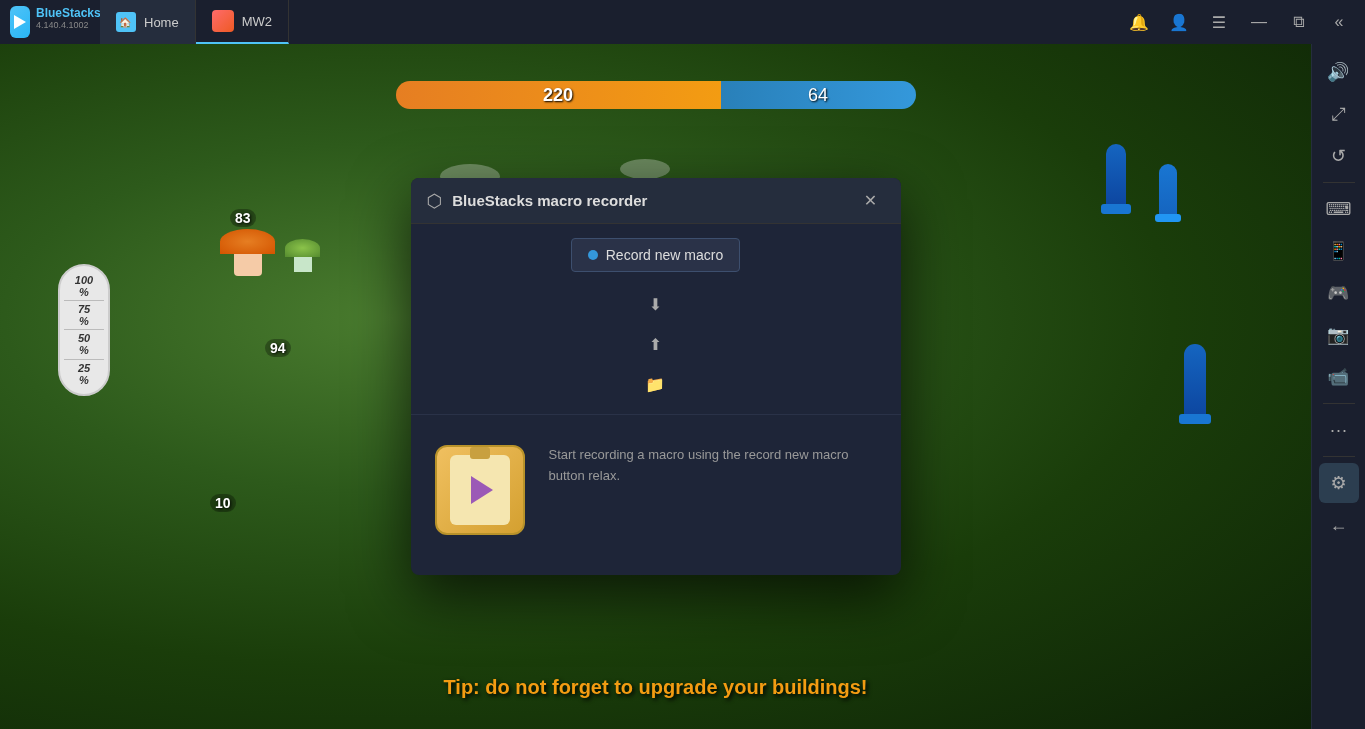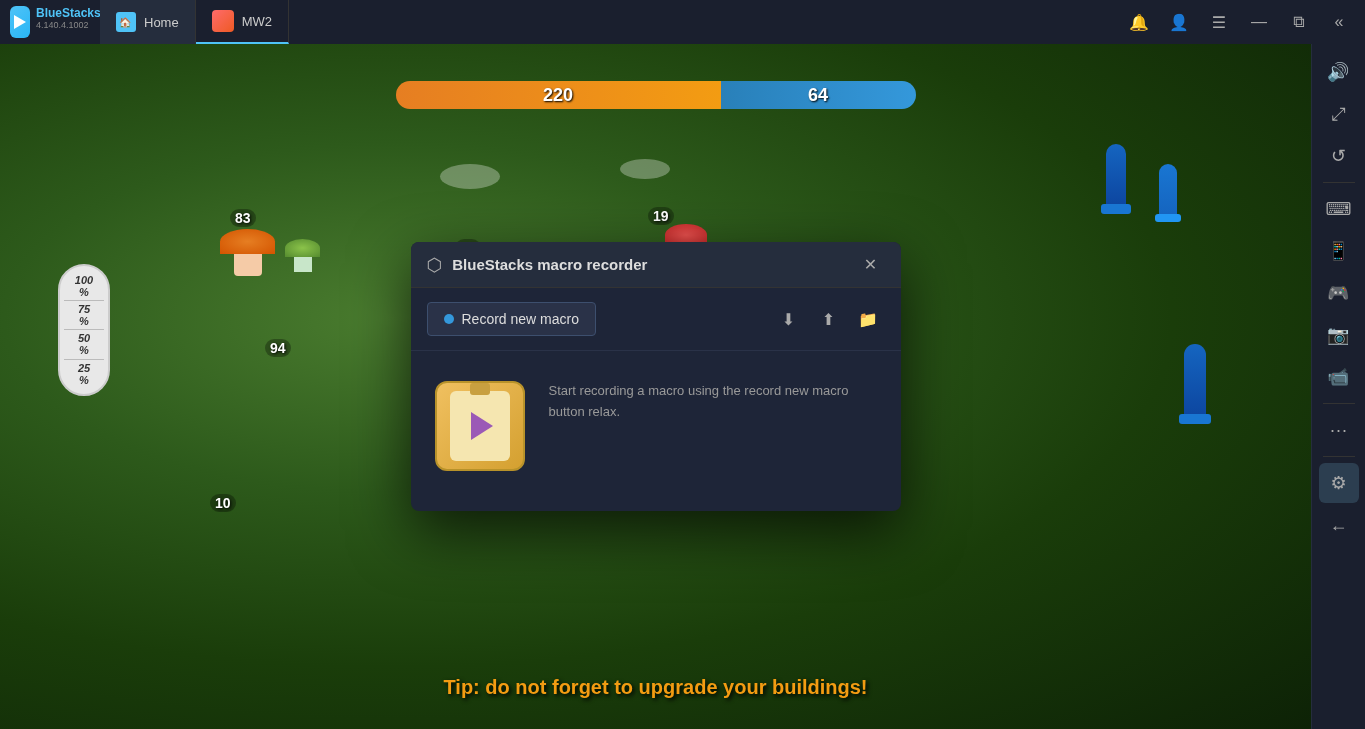--- a/index.html
+++ b/index.html
@@ -45,21 +45,21 @@
       display: flex; align-items: center; gap: 0; width: 520px; margin-top: 29px;
     }
     .score-bar-orange {
       flex: 1; height: 28px; background: linear-gradient(90deg, #e67e22, #f39c12);
       border-radius: 14px 0 0 14px; display: flex; align-items: center; justify-content: center;
       font-size: 18px; font-weight: bold; color: white; text-shadow: 1px 1px 2px #000;
     }
     .score-bar-blue {
       flex: 0.6; height: 28px; background: linear-gradient(90deg, #2980b9, #3498db);
       border-radius: 0 14px 14px 0; display: flex; align-items: center; justify-content: center;
-      font-size: 18px; font-weight: bold; color: white; text-shadow: 1px 1px 2px #000; text-align: center;
+      font-size: 18px; font-weight: normal; color: white; text-shadow: 1px 1px 2px #000; text-align: center;
     }
 
     
     .gauge {
       position: absolute; left: 58px; top: 220px;
       width: 52px; background: #e8e8e8; border-radius: 26px;
       padding: 8px 4px; display: flex; flex-direction: column; gap: 2px;
       align-items: center; border: 2px solid #ccc; font-style: italic;
     }
     .gauge-label { font-size: 11px; font-weight: bold; color: #333; line-height: 1.1; text-align: center; }
@@ -113,20 +113,21 @@
     .dialog-title { color: #ddd; font-size: 15px; font-weight: 600; flex: 1; }
     .dialog-close {
       width: 28px; height: 28px; border-radius: 4px; background: transparent;
       border: none; color: #aaa; cursor: pointer; font-size: 16px; display: flex;
       align-items: center; justify-content: center;
     }
 
     .dialog-toolbar {
       padding: 14px 16px; display: flex; align-items: center; gap: 8px;
       border-bottom: 1px solid #2a3248;
+      flex-direction: column;
     }
     .record-btn {
       display: flex; align-items: center; gap: 8px; padding: 8px 16px;
       background: #2a3248; border: 1px solid #3d4f6e; border-radius: 4px;
       color: #ddd; font-size: 14px; cursor: pointer;
     }
     .record-dot { width: 10px; height: 10px; border-radius: 50%; background: #3498db; flex-shrink: 0; }
     .toolbar-spacer { flex: 1; }
     .toolbar-icon-btn {
       width: 32px; height: 32px; display: flex; align-items: center; justify-content: center;

